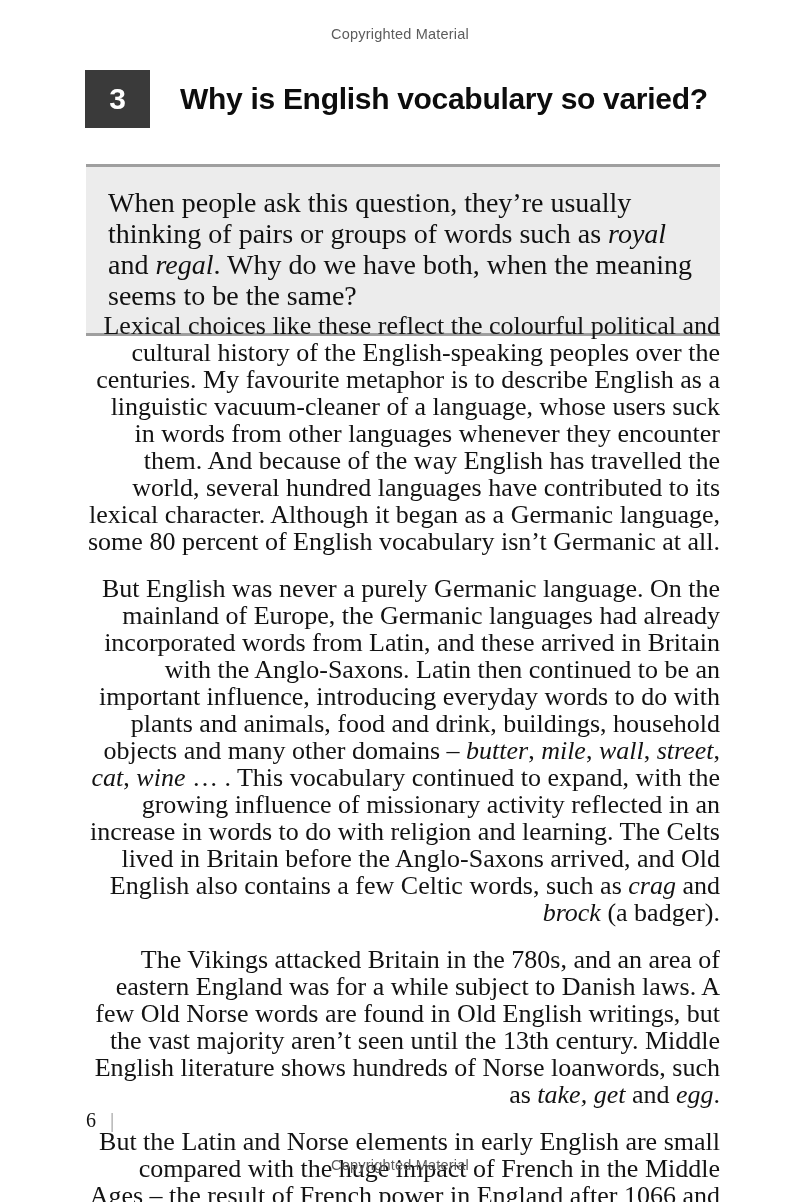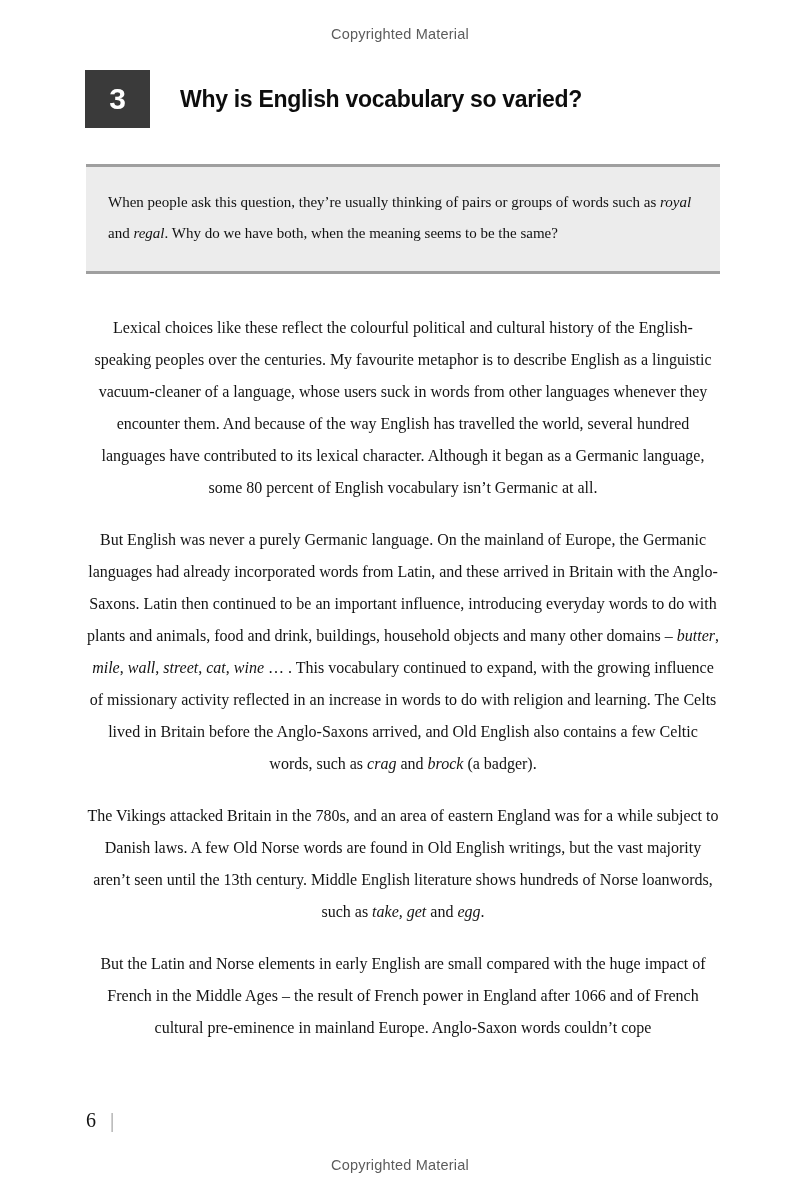--- a/index.html
+++ b/index.html
@@ -63,60 +63,60 @@
     font-size: 30px;
     display: flex;
     align-items: center;
     justify-content: center;
     flex: 0 0 auto;
   }
   .chapter-title {
     margin-left: 30px;
     font-family: "Liberation Sans", sans-serif;
     font-weight: bold;
-    font-size: 23px;
+    font-size: 30px;
     color: #0d0d0d;
     letter-spacing: -0.3px;
     white-space: nowrap;
   }
 
   .callout {
     position: absolute;
     top: 164px;
     left: 86px;
     width: 634px;
     box-sizing: border-box;
     background: #ececec;
     border-top: 3px solid #9f9f9f;
     border-bottom: 3px solid #9f9f9f;
     padding: 20px 22px 22px 22px;
   }
   .callout p {
     margin: 0;
     font-family: "Liberation Serif", serif;
-    font-size: 15px;
+    font-size: 28px;
     line-height: 31px;
     color: #111111;
   }
   .callout em {
     font-style: italic;
   }
 
   .body-text {
     position: absolute;
     top: 312px;
     left: 86px;
     width: 634px;
   }
   .body-text p {
     margin: 0 0 20px 0;
-    font-size: 16px;
-    line-height: 32px;
+    font-size: 26px;
+    line-height: 27px;
     color: #131313;
-    text-align: center;
+    text-align: right;
   }
   .body-text p:last-child {
     margin-bottom: 6px;
   }
   .body-text em {
   }
 
   .footer {
     position: absolute;
     top: 1108px;

